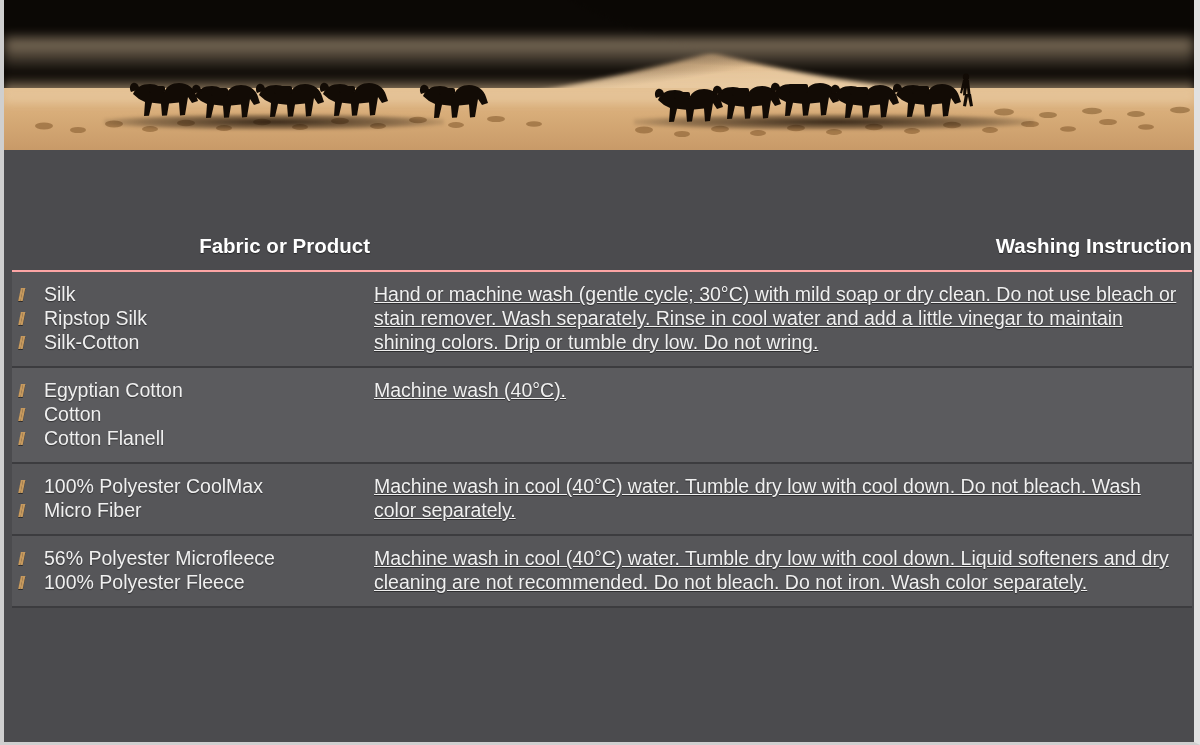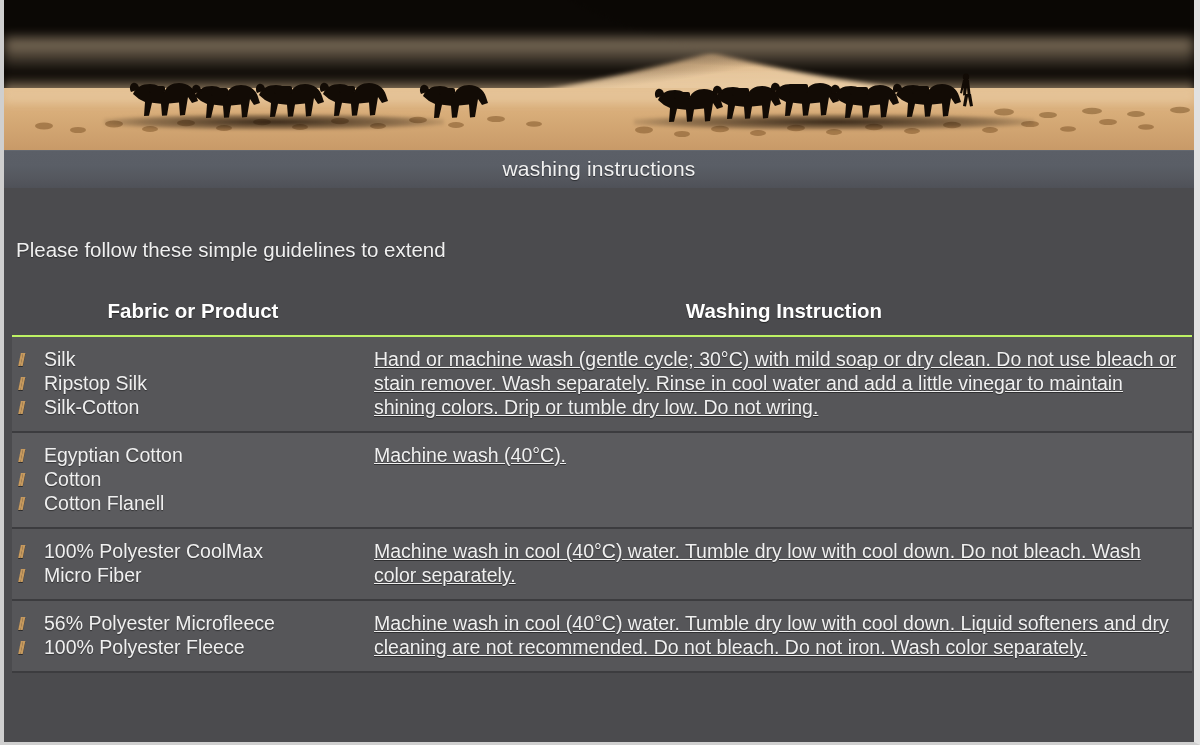--- a/index.html
+++ b/index.html
@@ -107,26 +107,26 @@
   table.wash{
     margin-top:34px;
     width:1180px;
     border-collapse:collapse;
     table-layout:fixed;
   }
   table.wash col.c1{width:358px;}
   table.wash col.c2{width:822px;}
 
   table.wash th{
-    text-align:center;
+    text-align:right;
     color:#ffffff;
     font-size:20.5px;
     font-weight:bold;
     padding:2px 0 12px 4px;
-    border-bottom:2px solid #bef264;
+    border-bottom:2px solid #fca5a5;
     text-shadow:0 1px 1px rgba(0,0,0,.5);
   }
   table.wash th.h2{padding-left:6px;margin-left:39px;}
 
   table.wash td{
     vertical-align:top;
     padding:10px 10px 12px 4px;
     border-bottom:2px solid #3c3c3f;
     color:#f0f0f0;
     font-size:19.5px;
@@ -280,28 +280,24 @@
           <g transform="translate(316,10)">
             <ellipse cx="6" cy="3" rx="3.2" ry="3.6"></ellipse>
             <path d="M3 6h6l1.5 14-3 .5-.5-7-1 7.5-3 .4 .5-8-1.5 6-2-.5z"></path>
             <path d="M5 20l-2 12 3 .4 2-10 2 10 3-.4-2-12z"></path>
           </g>
         </g>
       </svg>
     </div>
   </div>
 
-  <div class="titlebar">
-    <span class="t">washing instructions</span>
-  </div>
 
   <div class="content">
 
     <div class="intro">
-      <div>Please follow these simple guidelines to extend</div>
     </div>
 
     <table class="wash">
       <colgroup>
           <col class="c1">
           <col class="c2">
         </colgroup>
       <thead>
         <tr>
           <th class="h1">Fabric or Product</th>

